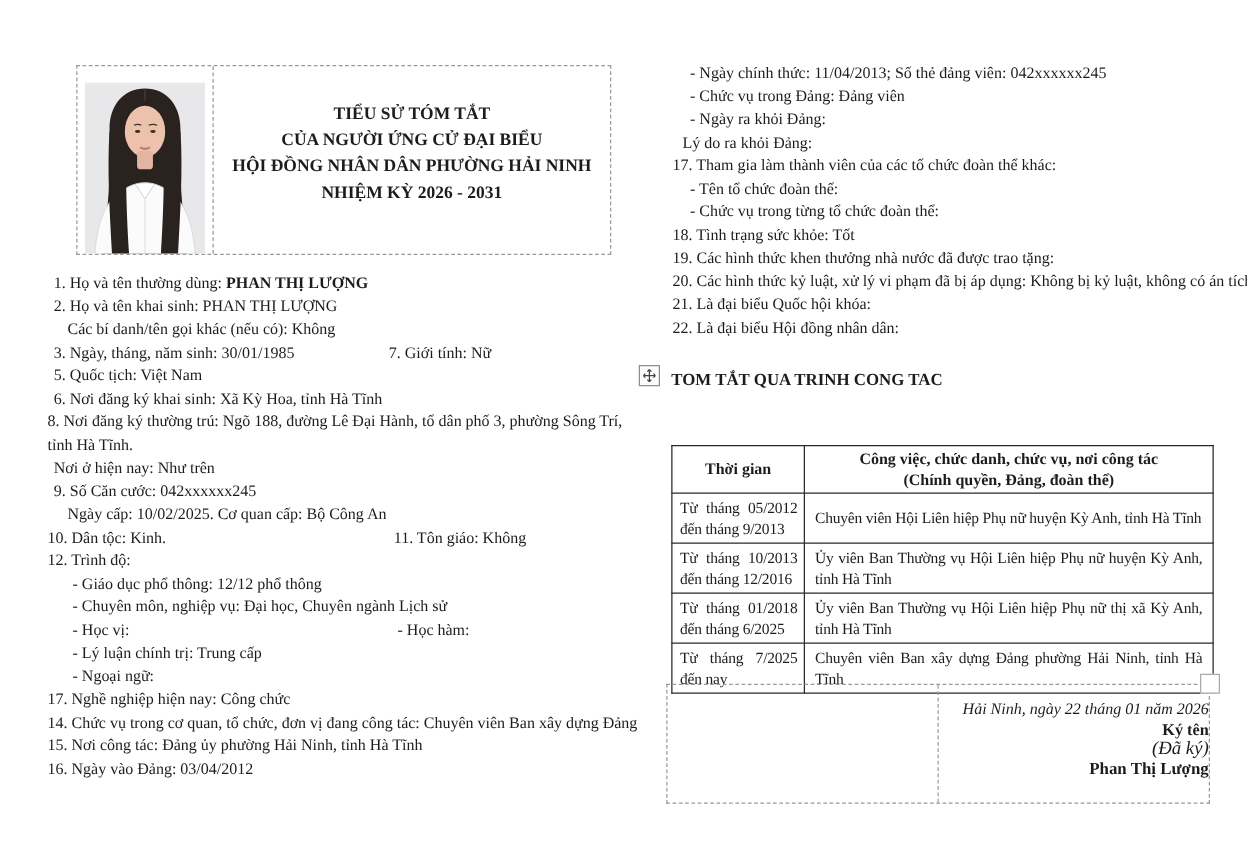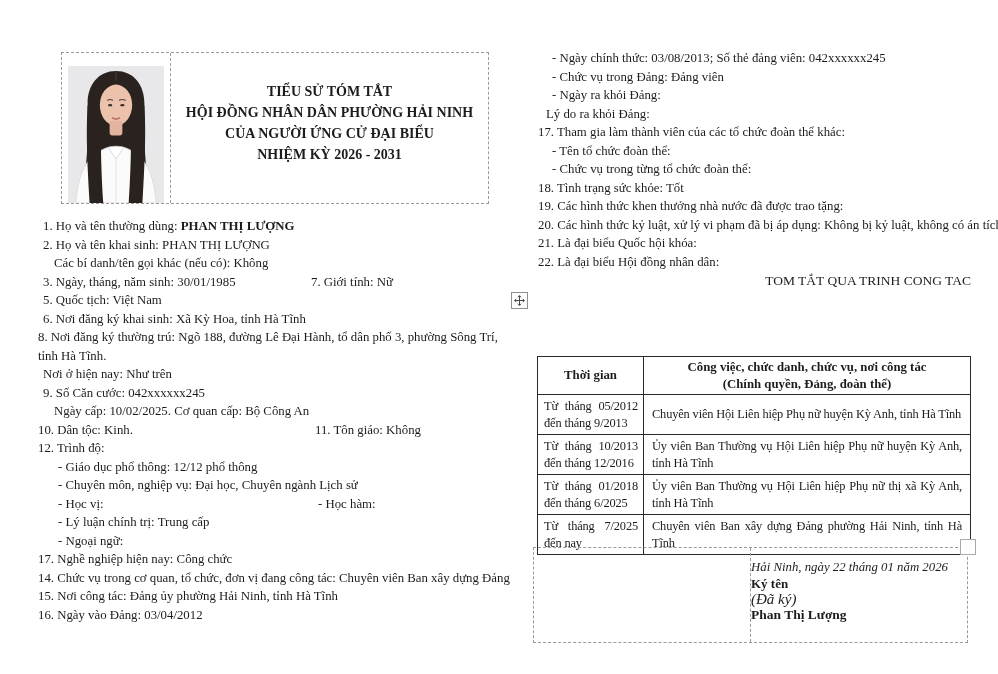--- a/index.html
+++ b/index.html
@@ -25,21 +25,21 @@
   .i1{padding-left:5px;}
   .i2{padding-left:16px;}
   .i3{padding-left:20px;}
   .i4{padding-left:14px;}
   .i5{padding-left:8px;}
   .b{font-weight:bold;}
   .two{display:flex;}
   .two .a{flex:0 0 auto;}
   .w268{width:268px;} .w277{width:277px;} .w260{width:260px;}
   
-  .tbl-title{position:absolute;left:537px;top:273px;width:434px;text-align:right;font-weight:normal;font-size:13.5px;white-space:nowrap;}
+  .tbl-title{position:absolute;left:537px;top:296px;width:434px;text-align:left;font-weight:bold;font-size:13.5px;white-space:nowrap;}
   .work-table-wrap{position:absolute;left:537px;top:315px;}
   table.work{border-collapse:collapse;width:434px;font-size:12.4px;table-layout:fixed;margin-top:41px;}
   table.work td,table.work th{border:1px solid #2a2a2a;vertical-align:middle;padding:2px 6px;}
   table.work .col-time{width:99px;}
   table.work th{font-weight:bold;font-size:12.8px;padding:2px 3px;height:32px;}
   table.work td{height:35px;letter-spacing:-0.15px;}
   .time-cell{text-align:justify;line-height:16.5px;padding:2px 5px 2px 6px !important;}
   .job-cell{text-align:justify;line-height:16.5px;padding:2px 8px !important;}
   .th2 div{line-height:16.5px;}
   
@@ -50,21 +50,21 @@
   .resize-handle{
     position:absolute;left:960px;top:539px;width:16px;height:16px;
     border:1px solid #a9a9a9;background:#ffffff;box-sizing:border-box;z-index:5;
   }
   
   .sig-box{
     position:absolute;left:533px;top:547px;width:433px;height:94px;
     border:1px dashed #9a9a9a;display:flex;
   }
   .sig-left{width:216px;border-right:1px dashed #9a9a9a;}
-  .sig-right{flex:1;text-align:left;padding-top:11px;}
+  .sig-right{flex:1;text-align:right;padding-top:11px;}
   .sig-date{font-style:italic;font-size:12.8px;line-height:17px;white-space:nowrap;}
   .sig-kyten{font-weight:bold;font-size:13px;line-height:16px;}
   .sig-daky{font-style:italic;font-size:15px;line-height:14px;}
   .sig-name{font-weight:bold;font-size:13.5px;line-height:17px;}
 </style>
 </head>
 <body>
 
 <div class="page">
 
@@ -83,22 +83,22 @@
         <path d="M8,140 C10,110 20,92 34,86 C40,83 44,82 49,82 C54,82 58,83 64,86 C78,92 88,110 90,140 Z" fill="#fbfbfb" stroke="#d9d9d9" stroke-width="0.8"></path>
         <path d="M41,83 L49,95 L57,83" stroke="#cfcfcf" stroke-width="0.8" fill="#ffffff"></path>
         <path d="M49,95 L49,140" stroke="#e2e2e2" stroke-width="1"></path>
         <path d="M20,40 C18,70 20,105 22,140 L36,140 C34,110 33,75 34,55 C28,50 22,44 20,40 Z" fill="#2a221f"></path>
         <path d="M78,40 C80,70 78,105 76,140 L62,140 C64,110 65,75 64,55 C70,50 76,44 78,40 Z" fill="#2a221f"></path>
         <path d="M49,6 L49,15" stroke="#4a3e38" stroke-width="1"></path>
       </svg>
     </div>
     <div class="title-cell">
       <div class="title-line">TIỂU SỬ TÓM TẮT</div>
+      <div class="title-line">CỦA NGƯỜI ỨNG CỬ ĐẠI BIỂU</div>
       <div class="title-line">HỘI ĐỒNG NHÂN DÂN PHƯỜNG HẢI NINH</div>
-      <div class="title-line">CỦA NGƯỜI ỨNG CỬ ĐẠI BIỂU</div>
       <div class="title-line">NHIỆM KỲ 2026 - 2031</div>
     </div>
   </div>
 
   <div class="col left-col">
     <div class="ln i1"><span>1. Họ và tên thường dùng: </span><span class="b">PHAN THỊ LƯỢNG</span></div>
     <div class="ln i1">2. Họ và tên khai sinh: PHAN THỊ LƯỢNG</div>
     <div class="ln i2">Các bí danh/tên gọi khác (nếu có): Không</div>
     <div class="ln i1 two">
         <span class="a w268">3. Ngày, tháng, năm sinh: 30/01/1985</span>
@@ -123,21 +123,21 @@
       </div>
     <div class="ln i3">- Lý luận chính trị: Trung cấp</div>
     <div class="ln i3">- Ngoại ngữ:</div>
     <div class="ln">17. Nghề nghiệp hiện nay: Công chức</div>
     <div class="ln">14. Chức vụ trong cơ quan, tổ chức, đơn vị đang công tác: Chuyên viên Ban xây dựng Đảng</div>
     <div class="ln">15. Nơi công tác: Đảng ủy phường Hải Ninh, tỉnh Hà Tĩnh</div>
     <div class="ln">16. Ngày vào Đảng: 03/04/2012</div>
   </div>
 
   <div class="col right-col">
-    <div class="ln i4">- Ngày chính thức: 03/08/2013; Số thẻ đảng viên: 042xxxxxx245</div>
+    <div class="ln i4">- Ngày chính thức: 11/04/2013; Số thẻ đảng viên: 042xxxxxx245</div>
     <div class="ln i4">- Chức vụ trong Đảng: Đảng viên</div>
     <div class="ln i4">- Ngày ra khỏi Đảng:</div>
     <div class="ln i5">Lý do ra khỏi Đảng:</div>
     <div class="ln">17. Tham gia làm thành viên của các tổ chức đoàn thể khác:</div>
     <div class="ln i4">- Tên tổ chức đoàn thể:</div>
     <div class="ln i4">- Chức vụ trong từng tổ chức đoàn thể:</div>
     <div class="ln">18. Tình trạng sức khỏe: Tốt</div>
     <div class="ln">19. Các hình thức khen thưởng nhà nước đã được trao tặng:</div>
     <div class="ln">20. Các hình thức kỷ luật, xử lý vi phạm đã bị áp dụng: Không bị kỷ luật, không có án tích</div>
     <div class="ln">21. Là đại biểu Quốc hội khóa:</div>

